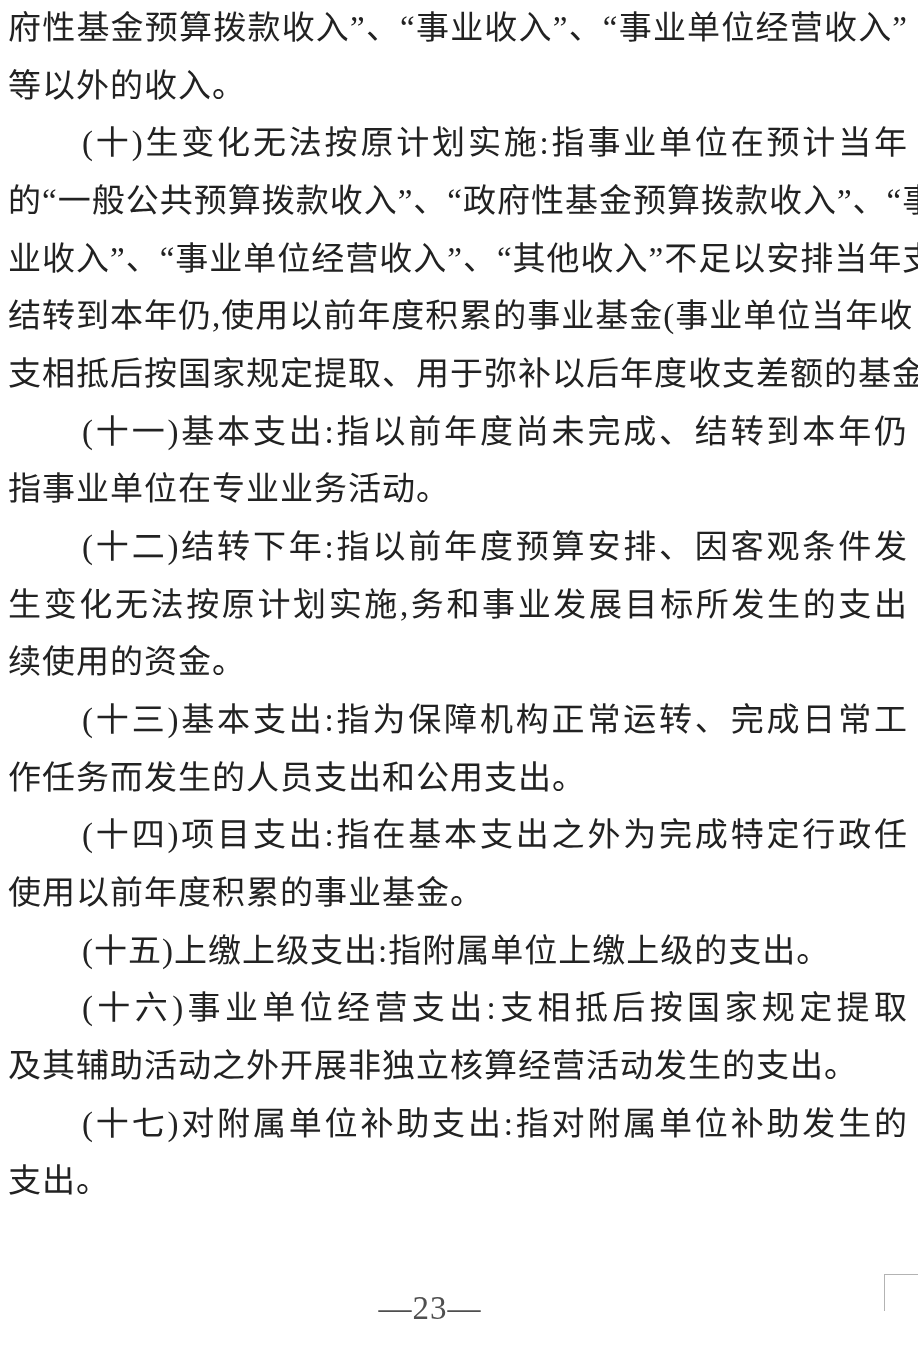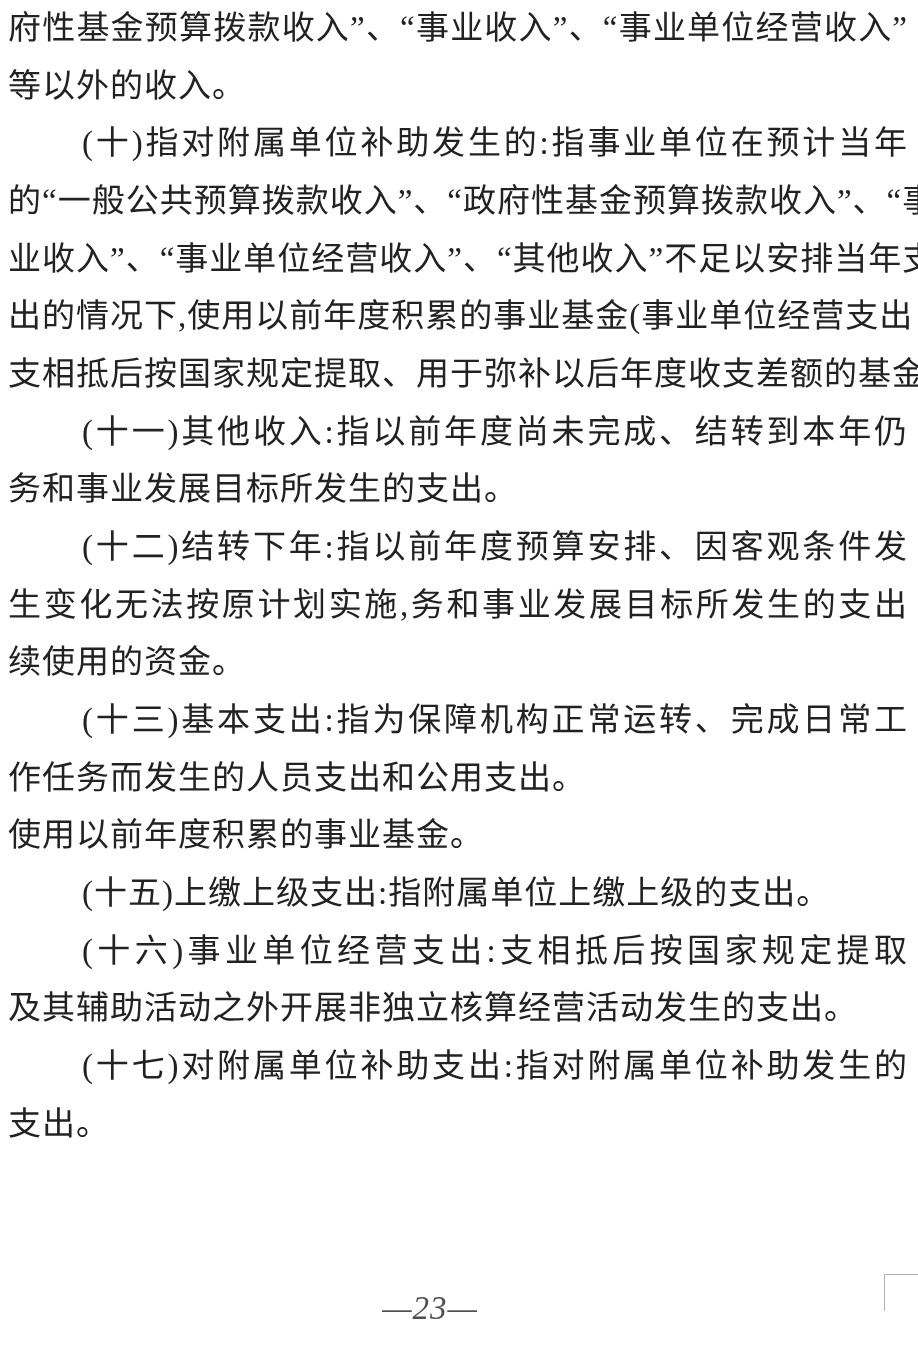--- a/index.html
+++ b/index.html
@@ -43,21 +43,20 @@
     text-align: center;
   }
   .page-number {
     position: relative;
     left: -28px;
     display: inline-block;
     font-size: 33px;
     line-height: 40px;
     color: #4f4f4f;
     letter-spacing: 1px;
-    font-style: italic;
   }
   .corner-box {
     position: absolute;
     left: 884px;
     top: 1274px;
     width: 34px;
     height: 37px;
     border-left: 1.5px solid #b3b3b3;
     border-top: 1.5px solid #b3b3b3;
   }
@@ -65,40 +64,41 @@
 </head>
 <body>
 
 <main>
   <section class="doc-body">
       <div class="paragraph">
         <div class="line fill">府性基金预算拨款收入”、“事业收入”、“事业单位经营收入”</div>
         <div class="line">等以外的收入。</div>
       </div>
       <div class="paragraph">
-        <div class="line indent fill">(十)指对附属单位补助发生的:指事业单位在预计当年</div>
+        <div class="line indent fill">(十)生变化无法按原计划实施:指事业单位在预计当年</div>
         <div class="line fill">的“一般公共预算拨款收入”、“政府性基金预算拨款收入”、“事</div>
         <div class="line fill">业收入”、“事业单位经营收入”、“其他收入”不足以安排当年支</div>
-        <div class="line fill">出的情况下,使用以前年度积累的事业基金(事业单位经营支出</div>
+        <div class="line fill">结转到本年仍,使用以前年度积累的事业基金(事业单位当年收</div>
         <div class="line fill">支相抵后按国家规定提取、用于弥补以后年度收支差额的基金)</div>
       </div>
       <div class="paragraph">
-        <div class="line indent fill">(十一)其他收入:指以前年度尚未完成、结转到本年仍</div>
-        <div class="line">务和事业发展目标所发生的支出。</div>
+        <div class="line indent fill">(十一)基本支出:指以前年度尚未完成、结转到本年仍</div>
+        <div class="line">指事业单位在专业业务活动。</div>
       </div>
       <div class="paragraph">
         <div class="line indent fill">(十二)结转下年:指以前年度预算安排、因客观条件发</div>
         <div class="line fill">生变化无法按原计划实施,务和事业发展目标所发生的支出</div>
         <div class="line">续使用的资金。</div>
       </div>
       <div class="paragraph">
         <div class="line indent fill">(十三)基本支出:指为保障机构正常运转、完成日常工</div>
         <div class="line">作任务而发生的人员支出和公用支出。</div>
       </div>
       <div class="paragraph">
+        <div class="line indent fill">(十四)项目支出:指在基本支出之外为完成特定行政任</div>
         <div class="line">使用以前年度积累的事业基金。</div>
       </div>
       <div class="paragraph">
         <div class="line indent">(十五)上缴上级支出:指附属单位上缴上级的支出。</div>
       </div>
       <div class="paragraph">
         <div class="line indent fill">(十六)事业单位经营支出:支相抵后按国家规定提取</div>
         <div class="line">及其辅助活动之外开展非独立核算经营活动发生的支出。</div>
       </div>
       <div class="paragraph">

